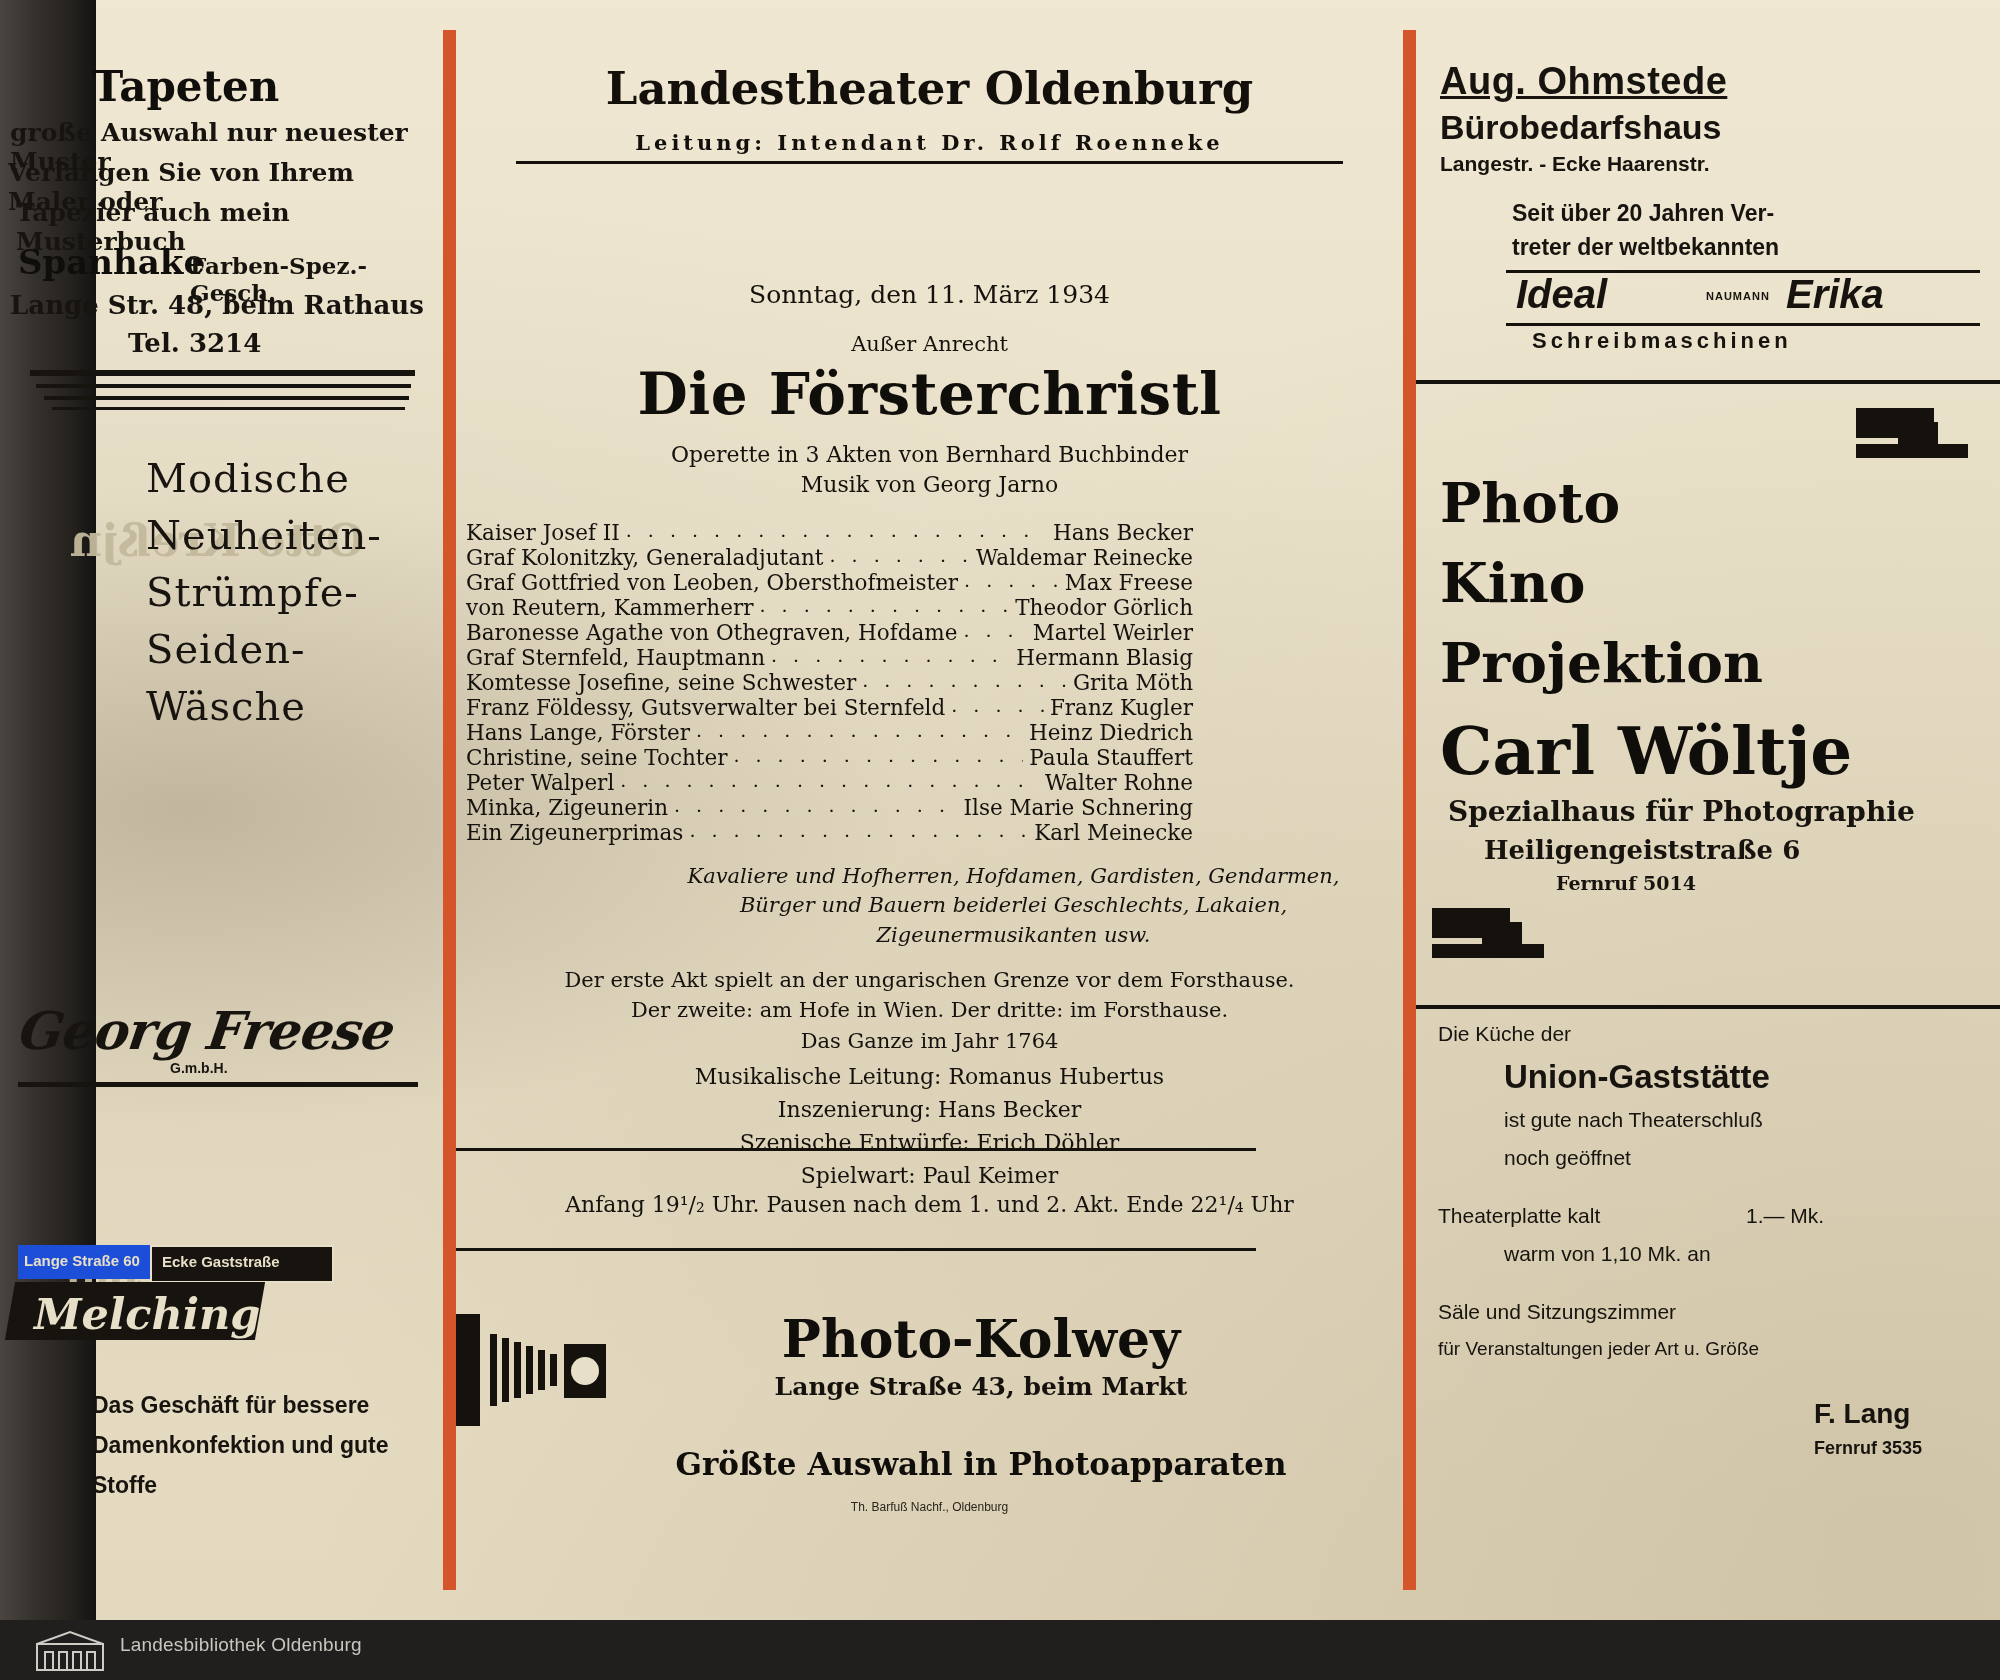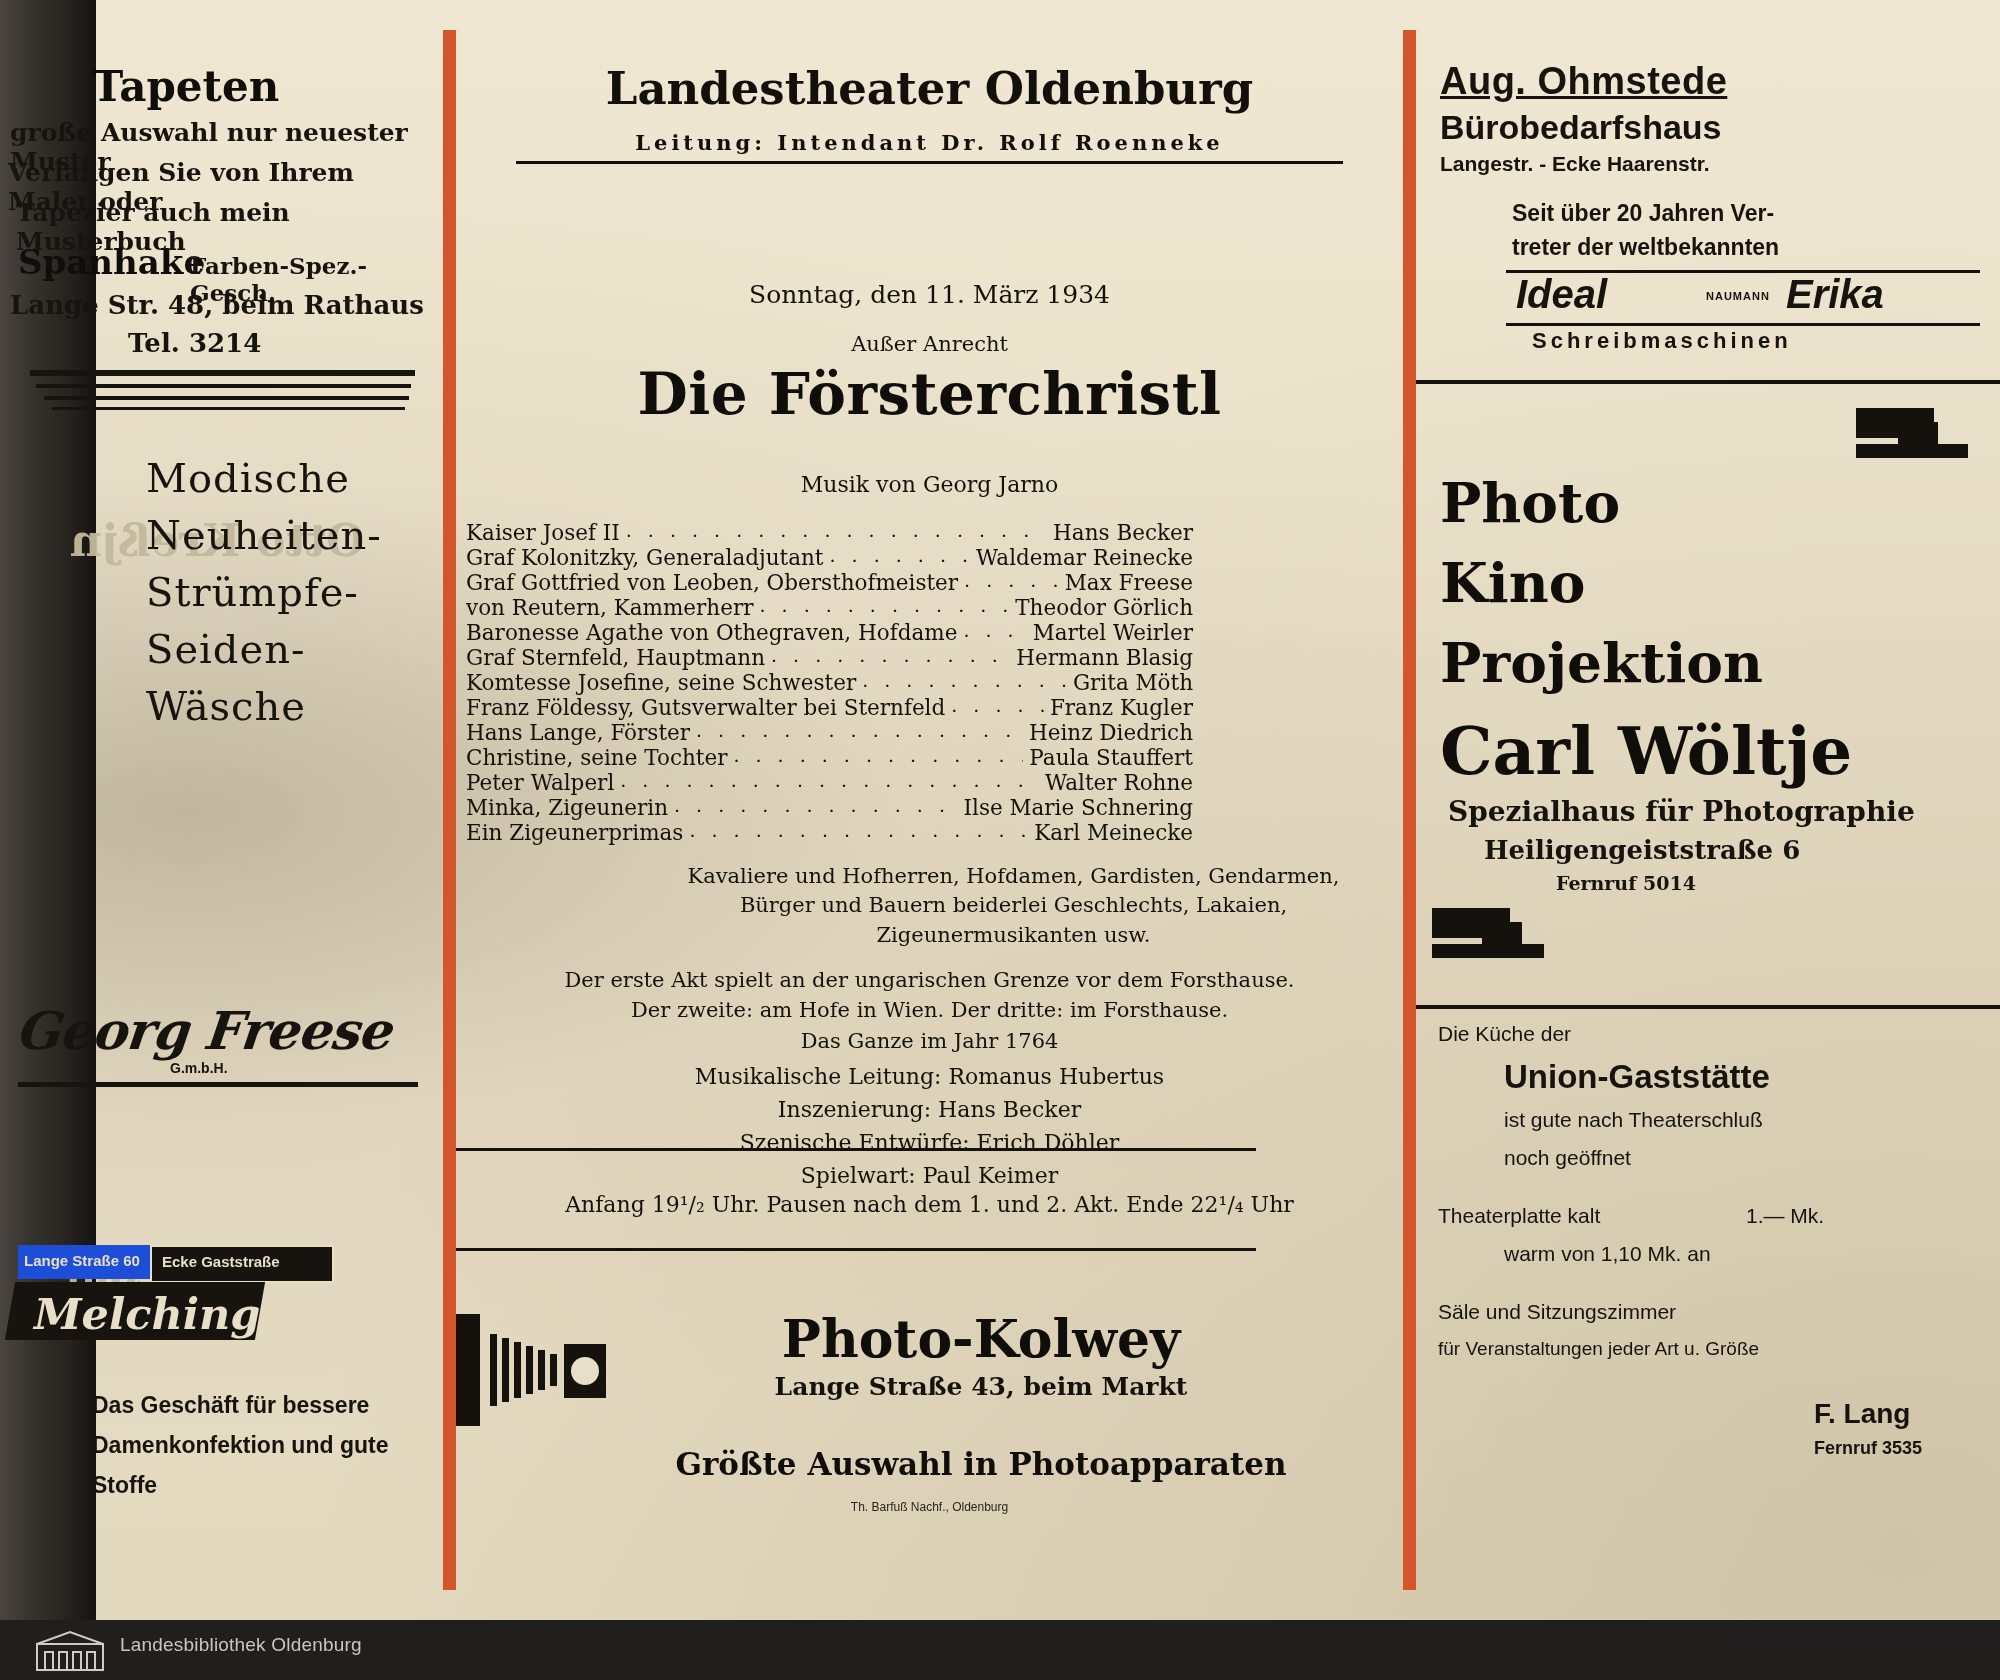--- a/index.html
+++ b/index.html
@@ -165,20 +165,21 @@
   <div class="col" id="centercol">
 
     <div class="hdr-title" style="position:absolute;left:0;top:62px;width:947px;">Landestheater Oldenburg</div>
     <div class="hdr-sub" style="position:absolute;left:60px;top:130px;width:827px;">Leitung: Intendant Dr. Rolf Roenneke</div>
 
     <div class="date" style="position:absolute;left:0;top:280px;width:947px;">Sonntag, den 11. März 1934</div>
     <div class="anrecht" style="position:absolute;left:0;top:332px;width:947px;">Außer Anrecht</div>
 
     <div class="playtitle" style="position:absolute;left:0;top:360px;width:947px;">Die Försterchristl</div>
 
+    <div class="byline" style="position:absolute;left:0;top:440px;width:947px;">Operette in 3 Akten von Bernhard Buchbinder</div>
     <div class="byline" style="position:absolute;left:0;top:470px;width:947px;">Musik von Georg Jarno</div>
 
     <div class="cast" id="cast-list" style="position:absolute;left:10px;top:520px;width:727px;">
         <div class="cast-row">
           <span class="cast-role">Kaiser Josef II</span>
           <span class="cast-dots">. . . . . . . . . . . . . . . . . . . . . . . . . . . . . . . . . . . . . . . . . . . . . . . . . . . . . . . . . . . . </span>
           <span class="cast-actor">Hans Becker</span>
         </div>
         <div class="cast-row">
           <span class="cast-role">Graf Kolonitzky, Generaladjutant</span>
@@ -235,21 +236,21 @@
           <span class="cast-dots">. . . . . . . . . . . . . . . . . . . . . . . . . . . . . . . . . . . . . . . . . . . . . . . . . . . . . . . . . . . . </span>
           <span class="cast-actor">Ilse Marie Schnering</span>
         </div>
         <div class="cast-row">
           <span class="cast-role">Ein Zigeunerprimas</span>
           <span class="cast-dots">. . . . . . . . . . . . . . . . . . . . . . . . . . . . . . . . . . . . . . . . . . . . . . . . . . . . . . . . . . . . </span>
           <span class="cast-actor">Karl Meinecke</span>
         </div>
       </div>
 
-    <div class="ensemble" id="ensemble" style="position:absolute;left:0;top:862px;width:1115px;">
+    <div class="ensemble" id="ensemble" style="position:absolute;left:0;top:862px;width:1115px;font-style:italic;">
         <div>Kavaliere und Hofherren, Hofdamen, Gardisten, Gendarmen,</div>
         <div>Bürger und Bauern beiderlei Geschlechts, Lakaien,</div>
         <div>Zigeunermusikanten usw.</div>
       </div>
 
     <div class="scene" id="scenes" style="position:absolute;left:0;top:965px;width:947px;">
         <div>Der erste Akt spielt an der ungarischen Grenze vor dem Forsthause.</div>
         <div>Der zweite: am Hofe in Wien. Der dritte: im Forsthause.</div>
         <div>Das Ganze im Jahr 1764</div>
       </div>

